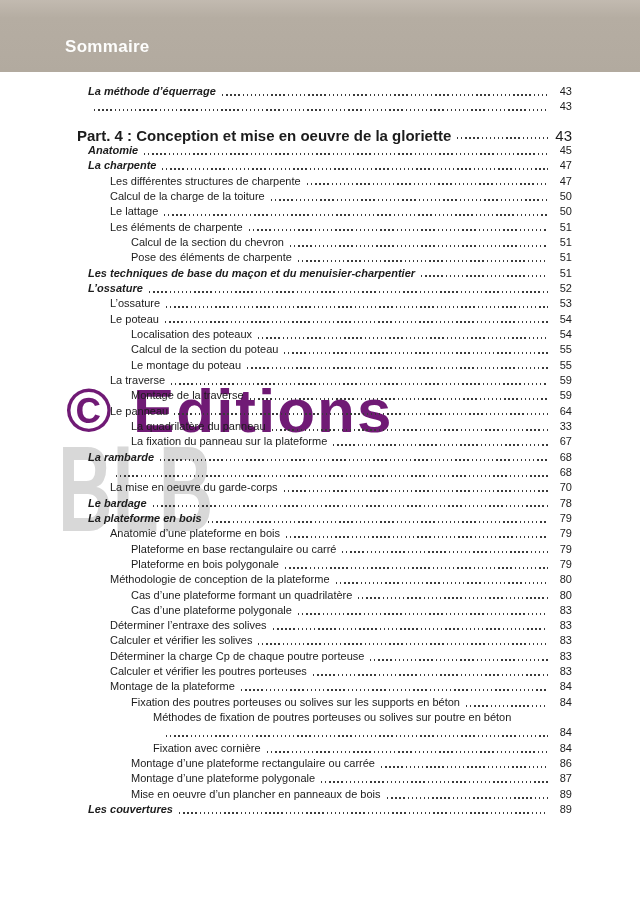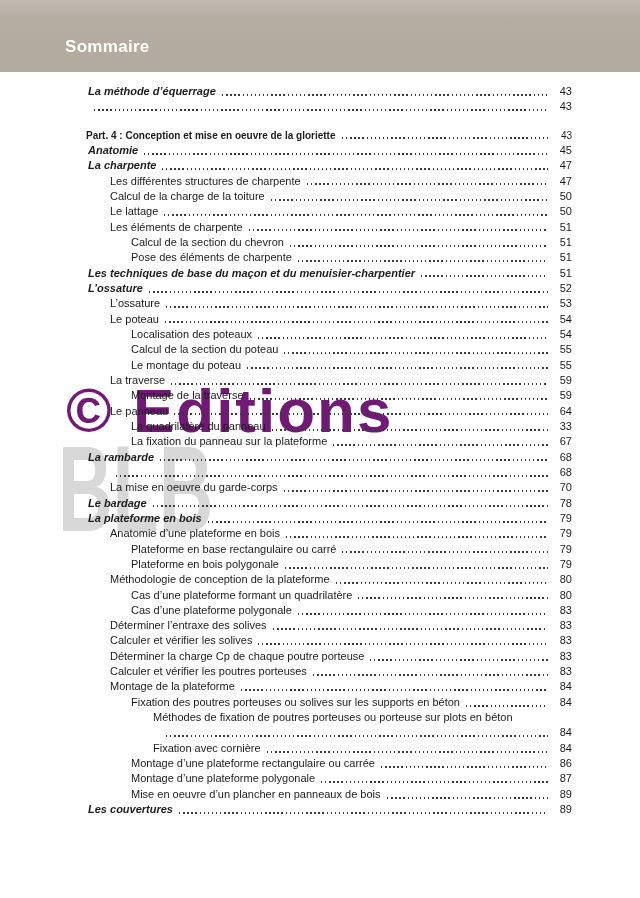--- a/index.html
+++ b/index.html
@@ -26,21 +26,21 @@
     position:absolute;z-index:1;top:84px;left:65px;right:68px;
     color:#1c1c1c;
   }
   .row{
     display:flex;align-items:flex-end;
     height:15.33px;line-height:15.33px;font-size:11px;
   }
   .row .title{flex:0 0 auto;white-space:nowrap;}
   .row.bi{font-weight:bold;font-style:italic;}
   .row.b{font-weight:bold;}
-  .row.lvl0{padding-left:12px;font-size:10px;margin-left:9px;}
+  .row.lvl0{padding-left:12px;font-size:15px;}
   .row.lvl1{padding-left:23px;}
   .row.lvl2{padding-left:45px;}
   .row.lvl3{padding-left:66px;}
   .row.lvl4{padding-left:88px;}
   .row.lvl5{padding-left:95px;}
   .row.gap{margin-top:13px;}
   .leader{
     flex:1 1 auto;min-width:8px;height:2px;align-self:flex-end;
     margin:0 4px 3.5px 6px;
     background:repeating-linear-gradient(90deg,#3a3a3a 0 1.4px,transparent 1.4px 4.1px);
@@ -251,21 +251,21 @@
         <span class="title">Montage de la plateforme</span>
         <span class="leader"></span>
         <span class="pagenum">84</span>
       </div>
       <div class="row lvl3 r">
         <span class="title">Fixation des poutres porteuses ou solives sur les supports en béton</span>
         <span class="leader"></span>
         <span class="pagenum">84</span>
       </div>
       <div class="row lvl4 r">
-        <span class="title">Méthodes de fixation de poutres porteuses ou porteuse sur plots en béton</span>
+        <span class="title">Méthodes de fixation de poutres porteuses ou solives sur poutre en béton</span>
       </div>
       <div class="row lvl5 r">
         <span class="title"></span>
         <span class="leader"></span>
         <span class="pagenum">84</span>
       </div>
       <div class="row lvl4 r">
         <span class="title">Fixation avec cornière</span>
         <span class="leader"></span>
         <span class="pagenum">84</span>

